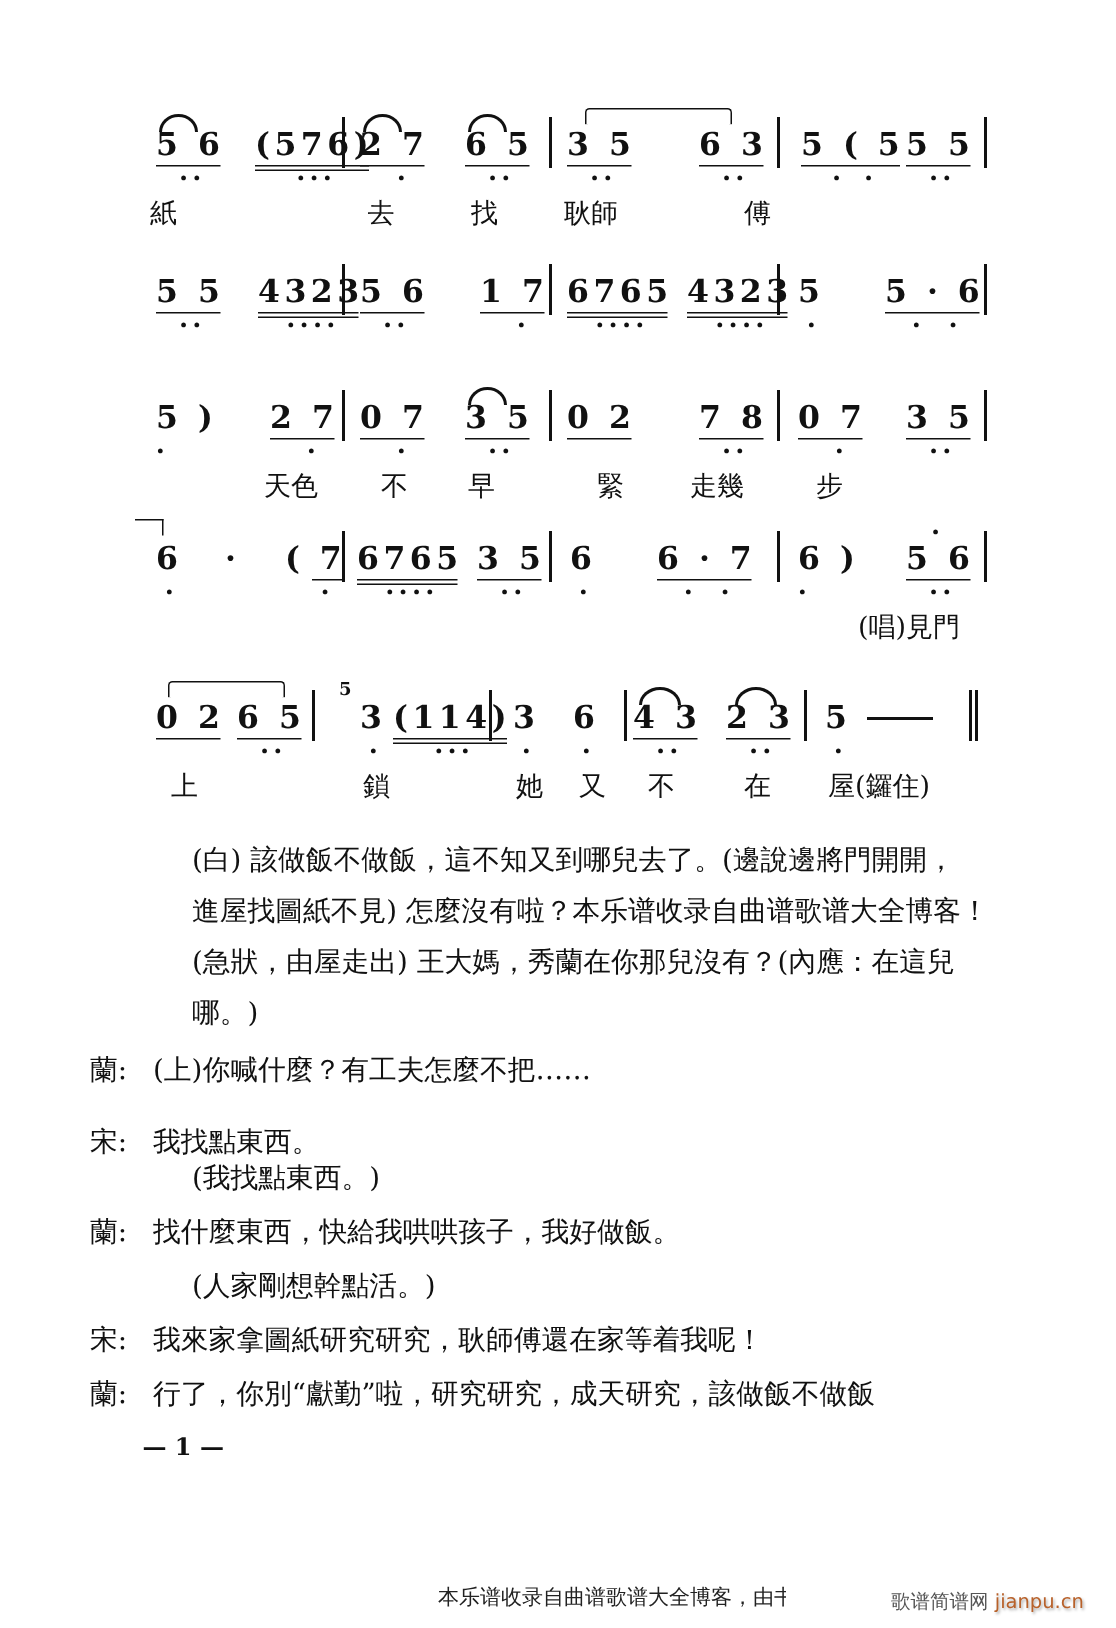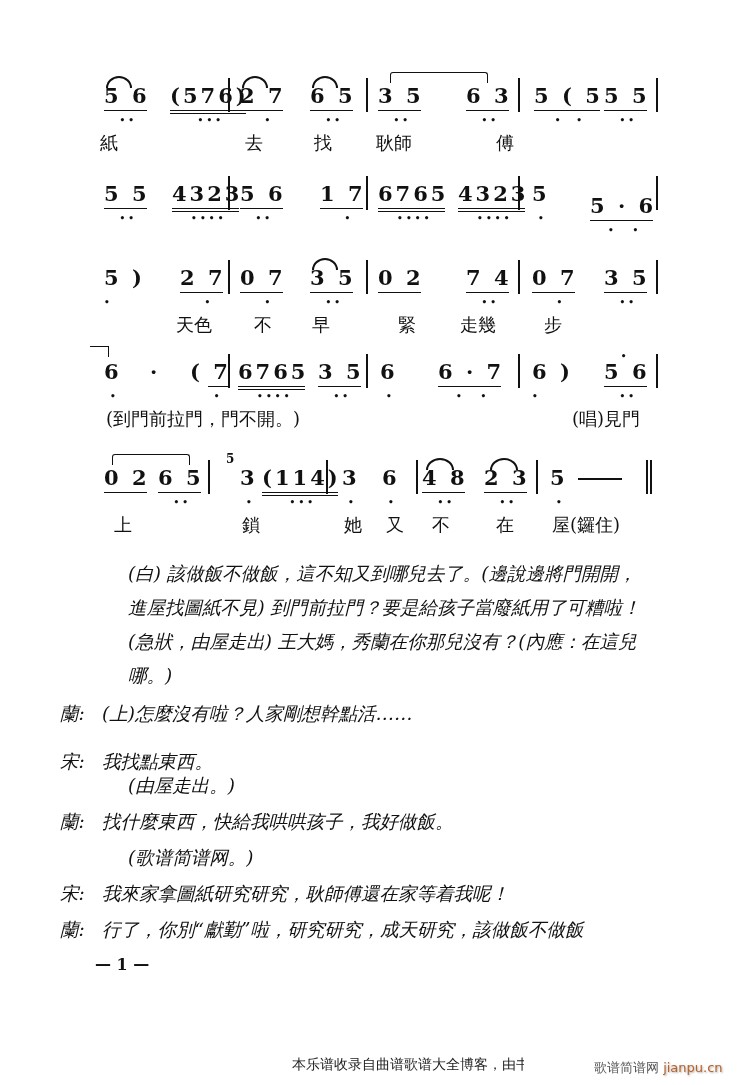--- a/index.html
+++ b/index.html
@@ -50,21 +50,21 @@
     }
     .dash { position: absolute; top: 26px; height: 0; border-top: 2px solid #111; }
     .grace { position: absolute; font-size: 12px; font-weight: bold; }
 
     
     .prose {
       position: absolute; left: 60px; width: 620px;
       font-size: 18.5px; line-height: 36px;
       font-family: "DejaVu Serif", "Liberation Serif", serif;
     }
-    .line { position: absolute; white-space: nowrap; font-style: italic; }
+    .line { position: absolute; white-space: nowrap; }
     .speaker { display: inline-block; width: 42px; }
 
     .page-number {
       position: absolute; left: 95px; top: 955px;
       font-size: 16px; font-weight: bold;
     }
 
     .footer-text {
       position: absolute; left: 292px; top: 1056px;
       font-family: "DejaVu Sans", "Liberation Sans", sans-serif;
@@ -117,36 +117,36 @@
       <div class="note" style="left:4px;"><span>5 5</span><span class="ul ul1"></span><span class="dots">• •</span></div>
       <div class="note" style="left:72px;"><span>4323</span><span class="ul ul1"></span><span class="ul ul2"></span><span class="dots">• • • •</span></div>
       <div class="bar" style="left:128px;"></div>
       <div class="note" style="left:140px;"><span>5 6</span><span class="ul ul1"></span><span class="dots">• •</span></div>
       <div class="note" style="left:220px;"><span>1 7</span><span class="ul ul1"></span><span class="dots">&nbsp;&nbsp;&nbsp;•</span></div>
       <div class="bar" style="left:266px;"></div>
       <div class="note" style="left:278px;"><span>6765</span><span class="ul ul1"></span><span class="ul ul2"></span><span class="dots">• • • •</span></div>
       <div class="note" style="left:358px;"><span>4323</span><span class="ul ul1"></span><span class="ul ul2"></span><span class="dots">• • • •</span></div>
       <div class="bar" style="left:418px;"></div>
       <div class="note" style="left:432px;"><span>5</span><span class="dots">•</span></div>
-      <div class="note" style="left:490px;margin-top:12px;"><span>5 · 6</span><span class="ul ul1"></span><span class="dots">•&nbsp;&nbsp;&nbsp;&nbsp;&nbsp;&nbsp;•</span></div>
+      <div class="note" style="left:490px;"><span>5 · 6</span><span class="ul ul1"></span><span class="dots">•&nbsp;&nbsp;&nbsp;&nbsp;&nbsp;&nbsp;•</span></div>
       <div class="bar" style="left:556px;"></div>
     </div>
   </div>
 
   <div class="stave" style="top:252px;">
     <div class="notes">
       <div class="note" style="left:4px;"><span>5 )</span><span class="dots" style="text-align:left;">•</span></div>
       <div class="note" style="left:80px;"><span>2 7</span><span class="ul ul1"></span><span class="dots">&nbsp;&nbsp;&nbsp;•</span></div>
       <div class="bar" style="left:128px;"></div>
       <div class="note" style="left:140px;"><span>0 7</span><span class="ul ul1"></span><span class="dots">&nbsp;&nbsp;&nbsp;•</span></div>
       <div class="slur" style="left:212px;width:22px;"></div>
       <div class="note" style="left:210px;"><span>3 5</span><span class="ul ul1"></span><span class="dots">• •</span></div>
       <div class="bar" style="left:266px;"></div>
       <div class="note" style="left:278px;"><span>0 2</span><span class="ul ul1"></span></div>
-      <div class="note" style="left:366px;"><span>7 4</span><span class="ul ul1"></span><span class="dots">• •</span></div>
+      <div class="note" style="left:366px;"><span>7 8</span><span class="ul ul1"></span><span class="dots">• •</span></div>
       <div class="bar" style="left:418px;"></div>
       <div class="note" style="left:432px;"><span>0 7</span><span class="ul ul1"></span><span class="dots">&nbsp;&nbsp;&nbsp;•</span></div>
       <div class="note" style="left:504px;"><span>3 5</span><span class="ul ul1"></span><span class="dots">• •</span></div>
       <div class="bar" style="left:556px;"></div>
     </div>
     <div class="lyrics">
       <span class="lyric" style="left:76px;">天色</span>
       <span class="lyric" style="left:154px;">不</span>
       <span class="lyric" style="left:212px;">早</span>
       <span class="lyric" style="left:298px;">緊</span>
@@ -166,69 +166,68 @@
       <div class="note" style="left:218px;"><span>3 5</span><span class="ul ul1"></span><span class="dots">• •</span></div>
       <div class="bar" style="left:266px;"></div>
       <div class="note" style="left:280px;"><span>6</span><span class="dots">•</span></div>
       <div class="note" style="left:338px;"><span>6 · 7</span><span class="ul ul1"></span><span class="dots">•&nbsp;&nbsp;&nbsp;&nbsp;&nbsp;&nbsp;•</span></div>
       <div class="bar" style="left:418px;"></div>
       <div class="note" style="left:432px;"><span>6 )</span><span class="dots" style="text-align:left;">•</span></div>
       <div class="note" style="left:504px;"><span class="dot-above">•&nbsp;&nbsp;</span><span>5 6</span><span class="ul ul1"></span><span class="dots">• •</span></div>
       <div class="bar" style="left:556px;"></div>
     </div>
     <div class="lyrics">
-      <span class="lyric" style="left:6px;">(到門前拉門，門不開。)</span>
       <span class="lyric" style="left:472px;">(唱)見門</span>
     </div>
   </div>
 
   <div class="stave" style="top:452px;">
     <div class="notes">
       <div class="bracket" style="left:12px;width:76px;"></div>
       <div class="note" style="left:4px;"><span>0 2</span><span class="ul ul1"></span></div>
       <div class="note" style="left:58px;"><span>6 5</span><span class="ul ul1"></span><span class="dots">• •</span></div>
       <div class="bar" style="left:108px;"></div>
       <div class="grace" style="left:126px;top:0px;">5</div>
       <div class="note" style="left:140px;"><span>3</span><span class="dots">•</span></div>
       <div class="note" style="left:162px;"><span>(114)</span><span class="ul ul1"></span><span class="ul ul2"></span><span class="dots">• • •</span></div>
       <div class="bar" style="left:226px;"></div>
       <div class="note" style="left:242px;"><span>3</span><span class="dots">•</span></div>
       <div class="note" style="left:282px;"><span>6</span><span class="dots">•</span></div>
       <div class="bar" style="left:316px;"></div>
       <div class="slur" style="left:326px;width:24px;"></div>
-      <div class="note" style="left:322px;"><span>4 8</span><span class="ul ul1"></span><span class="dots">• •</span></div>
+      <div class="note" style="left:322px;"><span>4 3</span><span class="ul ul1"></span><span class="dots">• •</span></div>
       <div class="slur" style="left:390px;width:24px;"></div>
       <div class="note" style="left:384px;"><span>2 3</span><span class="ul ul1"></span><span class="dots">• •</span></div>
       <div class="bar" style="left:436px;"></div>
       <div class="note" style="left:450px;"><span>5</span><span class="dots">•</span></div>
       <div class="dash" style="left:478px;width:44px;"></div>
       <div class="bar dbl" style="left:546px;"></div>
     </div>
     <div class="lyrics">
       <span class="lyric" style="left:14px;">上</span>
       <span class="lyric" style="left:142px;">鎖</span>
       <span class="lyric" style="left:244px;">她</span>
       <span class="lyric" style="left:286px;">又</span>
       <span class="lyric" style="left:332px;">不</span>
       <span class="lyric" style="left:396px;">在</span>
       <span class="lyric" style="left:452px;">屋(鑼住)</span>
     </div>
   </div>
 
   <div class="prose" style="top:556px;">
     <div class="line" style="left:68px;top:0px;">(白) 該做飯不做飯，這不知又到哪兒去了。(邊說邊將門開開，</div>
-    <div class="line" style="left:68px;top:34px;">進屋找圖紙不見) 到門前拉門？要是給孩子當廢紙用了可糟啦！</div>
+    <div class="line" style="left:68px;top:34px;">進屋找圖紙不見) 怎麼沒有啦？本乐谱收录自曲谱歌谱大全博客！</div>
     <div class="line" style="left:68px;top:68px;">(急狀，由屋走出) 王大媽，秀蘭在你那兒沒有？(內應：在這兒</div>
     <div class="line" style="left:68px;top:102px;">哪。)</div>
 
-    <div class="line" style="left:0px;top:140px;"><span class="speaker">蘭:</span><span>(上)怎麼沒有啦？人家剛想幹點活……</span></div>
+    <div class="line" style="left:0px;top:140px;"><span class="speaker">蘭:</span><span>(上)你喊什麼？有工夫怎麼不把……</span></div>
     <div class="line" style="left:0px;top:188px;"><span class="speaker">宋:</span><span>我找點東西。</span></div>
-    <div class="line" style="left:68px;top:212px;">(由屋走出。)</div>
+    <div class="line" style="left:68px;top:212px;">(我找點東西。)</div>
     <div class="line" style="left:0px;top:248px;"><span class="speaker">蘭:</span><span>找什麼東西，快給我哄哄孩子，我好做飯。</span></div>
-    <div class="line" style="left:68px;top:284px;">(歌谱简谱网。)</div>
+    <div class="line" style="left:68px;top:284px;">(人家剛想幹點活。)</div>
     <div class="line" style="left:0px;top:320px;"><span class="speaker">宋:</span><span>我來家拿圖紙研究研究，耿師傅還在家等着我呢！</span></div>
     <div class="line" style="left:0px;top:356px;"><span class="speaker">蘭:</span><span>行了，你別“獻勤”啦，研究研究，成天研究，該做飯不做飯</span></div>
   </div>
 
   <div class="page-number">— 1 —</div>
 
   <div class="footer-text">本乐谱收录自曲谱歌谱大全博客，由书B</div>
   <div class="watermark">
     <span class="cn">歌谱简谱网</span>
     <span class="en">jianpu.cn</span>

